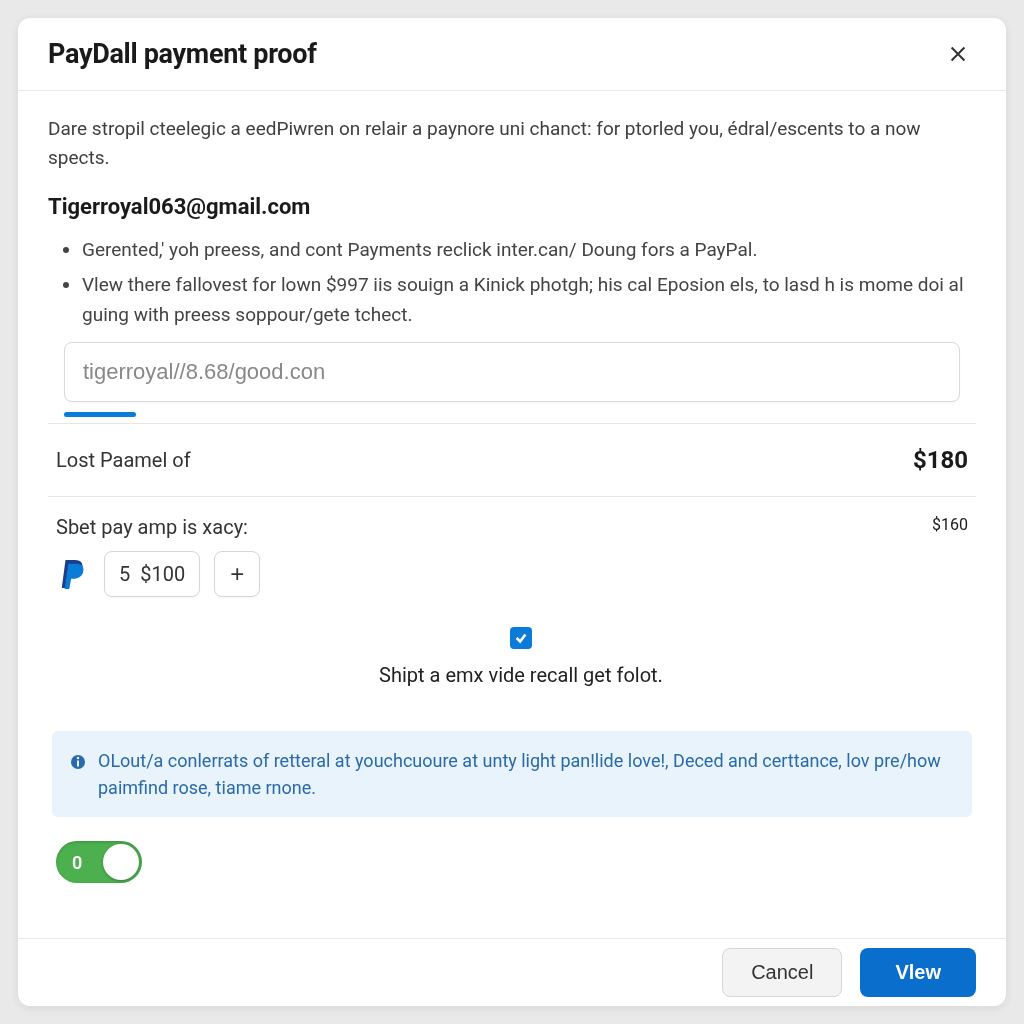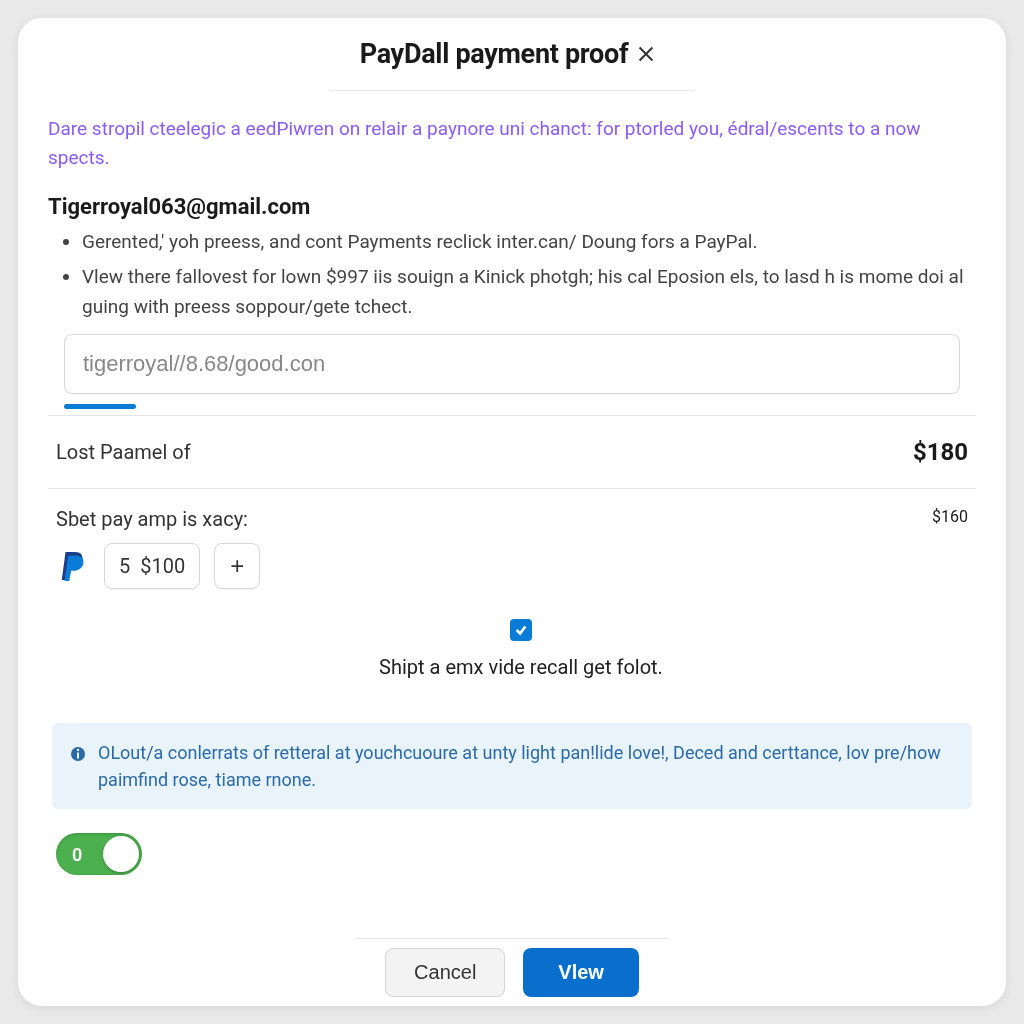--- a/index.html
+++ b/index.html
@@ -6,28 +6,27 @@
   body {
     font-family: -apple-system, BlinkMacSystemFont, "Segoe UI", Roboto, Helvetica, Arial, sans-serif;
     background: #e9e9e9;
     width: 1024px;
     height: 1024px;
     padding: 18px;
     color: #1a1a1a;
   }
   .modal {
     background: #fff;
-    border-radius: 24px;
+    border-radius: 12px;
     width: 100%;
     height: 100%;
     display: flex;
     flex-direction: column;
     box-shadow: 0 2px 10px rgba(0,0,0,0.08);
     overflow: hidden;
-    align-items: center;
   }
   .modal-header {
     display: flex;
     align-items: center;
     justify-content: space-between;
     padding: 18px 30px 18px 30px;
     border-bottom: 1px solid #e6e6e6;
   }
   .modal-title {
     font-size: 27px;
@@ -41,28 +40,28 @@
     border-radius: 6px;
   }
   .close-btn svg { width: 22px; height: 22px; stroke: #333; stroke-width: 2.2; }
   .modal-body {
     flex: 1;
     padding: 24px 30px 10px 30px;
     overflow: auto;
   }
   .intro {
     font-size: 19px;
-    color: #8b5cf6;
+    color: #404040;
     line-height: 1.5;
     margin-bottom: 22px;
   }
   .email-heading {
     font-size: 22px;
     font-weight: 700;
-    margin-bottom: 8px;
+    margin-bottom: 16px;
   }
   ul.bullets {
     list-style: disc;
     padding-left: 34px;
     margin-bottom: 13px;
   }
   ul.bullets li {
     font-size: 19px;
     color: #444;
     line-height: 1.55;

